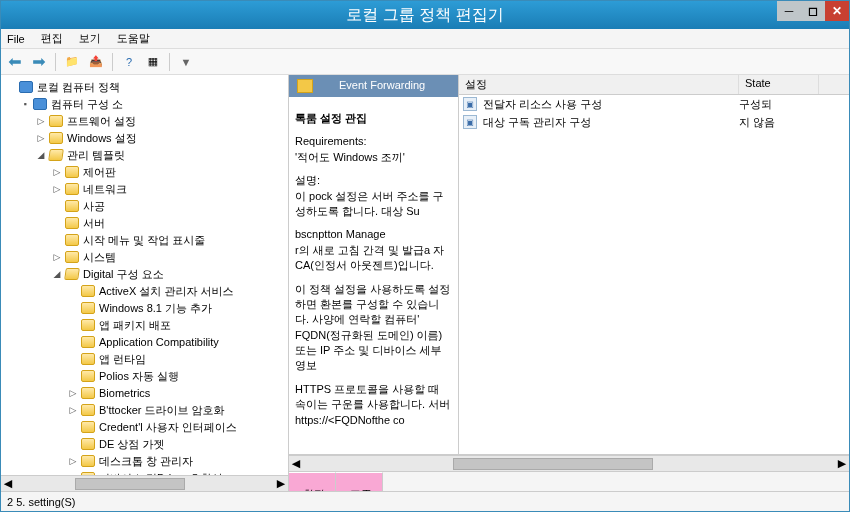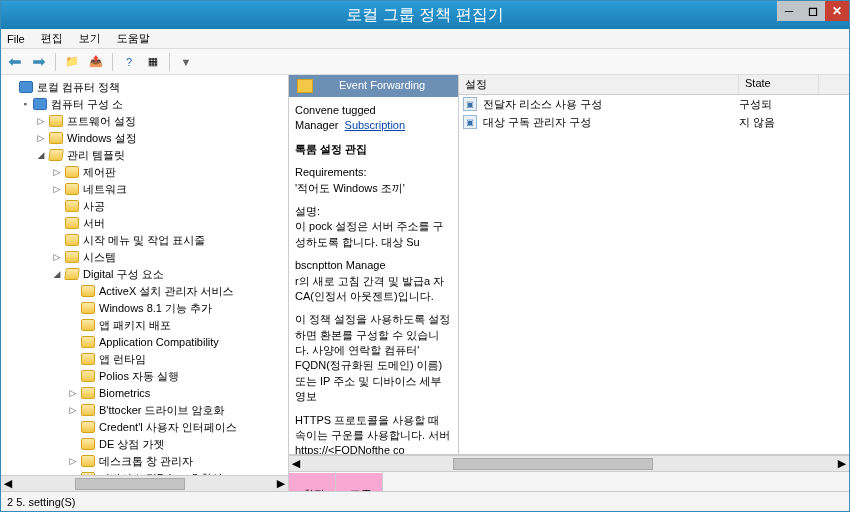--- a/index.html
+++ b/index.html
@@ -229,21 +229,20 @@
     </div>
 
     <div class="detail-panel">
       <div class="detail-top">
         <div class="desc-col">
           <div class="desc-header">
             <div class="desc-header-icon"></div>
             <span>Event Forwarding</span>
           </div>
           <div class="desc-body">
-            <div><span>Convene tugged Manager</span>&nbsp;&nbsp;<span class="desc-link">Subscription</span></div>
             <div class="desc-block"><b>톡룸 설정 관집</b></div>
             <div class="desc-block">
               <div>Requirements:</div>
               <div>'적어도 Windows 조끼'</div>
             </div>
             <div class="desc-block">
               <div>설명:</div>
               <div>이 pock 설정은 서버 주소를 구성하도록 합니다. 대상 Su</div>
             </div>
             <div class="desc-block">

